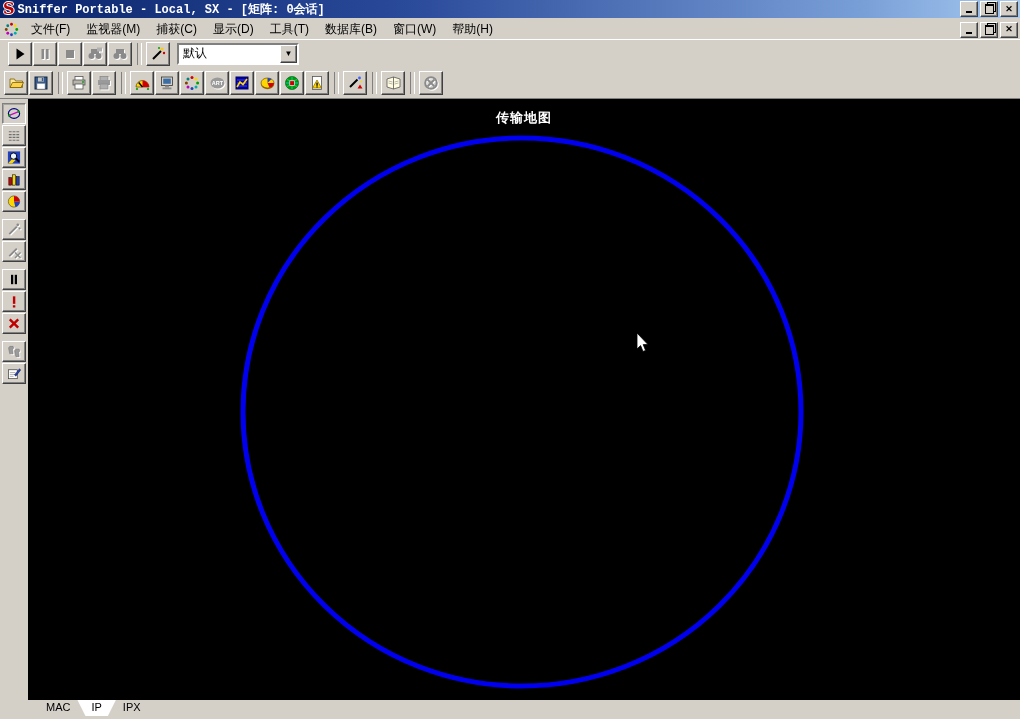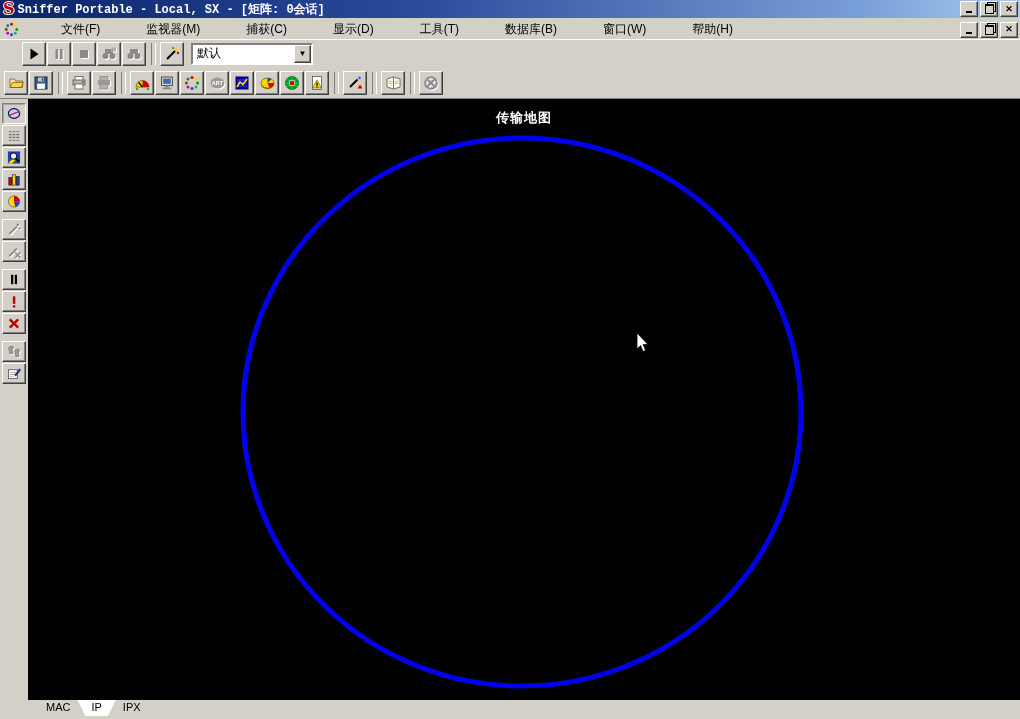--- a/index.html
+++ b/index.html
@@ -17,27 +17,27 @@
   .ctrl{width:16px;height:14px;background:#d4d0c8;border:1px solid;border-color:#fff #404040 #404040 #fff;
     box-shadow:inset -1px -1px 0 #808080;display:flex;align-items:center;justify-content:center;
     font-size:9px;line-height:9px;font-weight:bold;color:#000;cursor:default;}
   .glyph-min{width:6px;height:2px;background:#000;margin-top:6px;}
   .glyph-restore{width:7px;height:7px;border:1px solid #000;border-top-width:2px;background:#d4d0c8;
     box-shadow:2px -2px 0 -1px #d4d0c8,2px -2px 0 0 #000;}
   .glyph-close{font-size:9px;}
 
   
   .menubar{position:absolute;left:0;top:18px;width:100%;height:24px;box-sizing:border-box;
-    background:#d4d0c8;display:flex;align-items:center;border-bottom:1px solid #9a968c;padding:0 2px;gap:30px;}
+    background:#d4d0c8;display:flex;align-items:center;border-bottom:1px solid #9a968c;padding:0 2px;}
   .menu-item{padding:2px 8px;white-space:nowrap;}
   .mdi-icon{margin:0 4px 0 2px;display:flex;}
 
   
   .toolbar1{position:absolute;left:0;top:39px;width:100%;height:28px;box-sizing:border-box;
-    background:#d4d0c8;border-top:1px solid #fff;display:flex;align-items:center;padding-left:22px;}
+    background:#d4d0c8;border-top:1px solid #fff;display:flex;align-items:center;padding-left:8px;}
   .toolbar2{position:absolute;left:0;top:67px;width:100%;height:32px;box-sizing:border-box;
     background:#d4d0c8;border-bottom:1px solid #808080;display:flex;align-items:center;padding-left:4px;}
   .tbtn{width:24px;height:24px;box-sizing:border-box;background:#d4d0c8;border:1px solid;
     border-color:#fff #404040 #404040 #fff;box-shadow:inset -1px -1px 0 #808080;
     display:flex;align-items:center;justify-content:center;margin-right:1px;cursor:default;}
   .tbtn svg{display:block;}
   .disabled svg{filter:drop-shadow(1px 1px 0 #ffffff);}
   .tb-sep{width:3px;height:22px;margin:0 4px;border-left:1px solid #808080;border-right:1px solid #fff;}
   .combo{width:122px;height:22px;box-sizing:border-box;margin-left:6px;background:#fff;
     border:2px solid;border-color:#808080 #fff #fff #808080;display:flex;align-items:center;}

